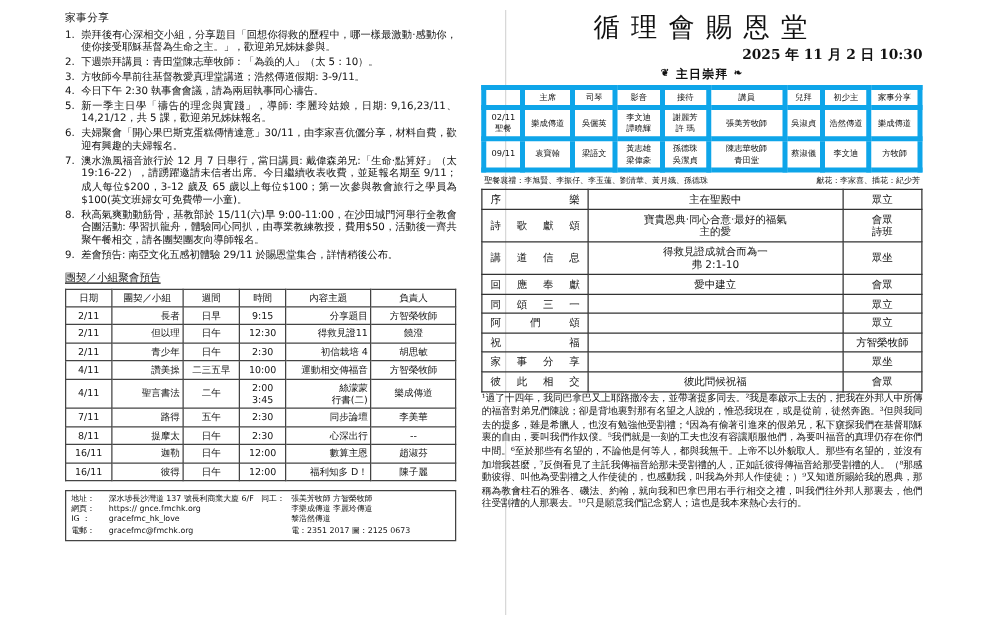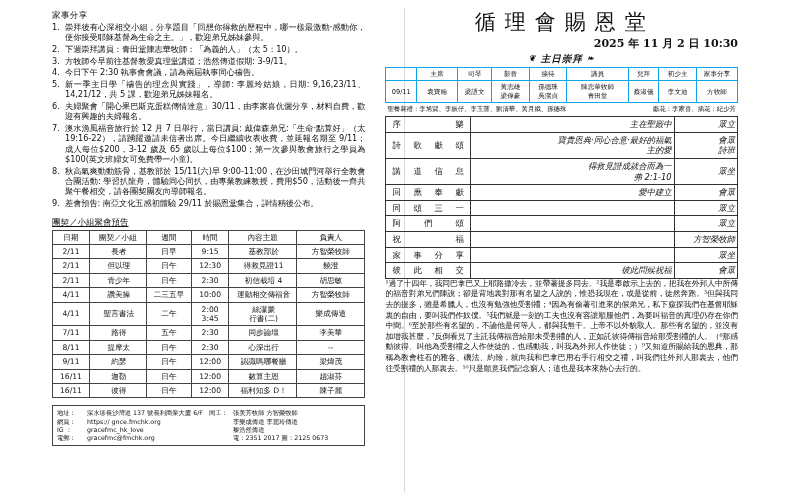--- a/index.html
+++ b/index.html
@@ -26,21 +26,21 @@
 
   .tbl-heading{font-size:8.5px;line-height:11px;margin:2px 0 2px 0;text-decoration:underline;display:inline-block;}
 
   table{border-collapse:collapse;}
   .sched{width:100%;table-layout:fixed;padding-left:36px;}
   .sched th,.sched td{
     border:1px solid #444;font-size:7.6px;line-height:9.4px;
     padding:2px 2px;text-align:center;vertical-align:middle;
   }
   .sched th{font-weight:normal;}
-  .sched td.l{text-align:center;padding-left:4px;margin-top:32px;}
+  .sched td.l{text-align:right;padding-left:4px;margin-top:32px;}
   .sched col.c1{width:13%;}
   .sched col.c2{width:20%;}
   .sched col.c3{width:16%;}
   .sched col.c4{width:13%;}
   .sched col.c5{width:24%;}
   .sched col.c6{width:24%;}
 
   .footer-box{
     margin-top:7px;border:1px solid #444;padding:3px 4px;display:flex;gap:6px;
   }
@@ -52,44 +52,44 @@
   .fr .frow{justify-content:flex-start;}
   .fr .frow .k{width:24px;flex:0 0 24px;}
 
   
   .ch-title{
     text-align:center;font-family:"DejaVu Serif","Liberation Serif",serif;
     font-weight:normal;font-size:21px;letter-spacing:9px;line-height:25px;
     margin:4px 0 2px 6px;
   }
   .ch-date{text-align:right;font-size:11px;line-height:14px;font-family:"DejaVu Serif","Liberation Serif",serif;font-weight:bold;margin-bottom:1px;}
-  .ch-sub{text-align:center;font-size:9.5px;line-height:12px;font-family:"DejaVu Serif","Liberation Serif",serif;font-weight:bold;margin-bottom:2px;letter-spacing:1px;font-style:italic;}
+  .ch-sub{text-align:center;font-size:9.5px;line-height:12px;font-family:"DejaVu Serif","Liberation Serif",serif;font-weight:bold;margin-bottom:2px;letter-spacing:1px;}
   .leaf{font-size:8px;vertical-align:1px;}
 
   .duty{width:100%;table-layout:fixed;}
   .duty th,.duty td{
-    border:1px solid #0ea5e9;font-size:6.6px;line-height:8.4px;
+    border:4px solid #0ea5e9;font-size:6.6px;line-height:8.4px;
     padding:2px 1px;text-align:center;vertical-align:middle;font-weight:normal;
   }
   .duty col.d1{width:9%;}
   .duty col.d2{width:12%;}
   .duty col.d3{width:10%;}
   .duty col.d4{width:11%;}
   .duty col.d5{width:11%;}
   .duty col.d6{width:18%;}
   .duty col.d7{width:9%;}
   .duty col.d8{width:11%;}
   .duty col.d9{width:12%;}
 
   .svc-note{font-size:6.4px;line-height:9px;display:flex;justify-content:space-between;padding:2px 2px 2px 2px;}
 
   .order{width:100%;table-layout:fixed;}
   .order td{border:1px solid #333;font-size:8.4px;line-height:10.6px;padding:2px 2px;vertical-align:middle;}
   .order td.item{text-align:justify;text-align-last:justify;padding-left:6px;padding-right:6px;letter-spacing:0;}
-  .order td.ctr{text-align:right;font-style:italic;}
+  .order td.ctr{text-align:center;}
   .order col.o1{width:24%;}
   .order col.o2{width:58%;}
   .order col.o3{width:18%;}
 
   .scr-title{font-size:7.6px;line-height:10px;margin:3px 0 1px 0;}
   .scr-body{
     font-family:"DejaVu Serif","Liberation Serif",serif;
     font-size:7.8px;line-height:10.6px;text-align:justify;letter-spacing:-.1px;
   }
 </style>
@@ -161,21 +161,21 @@
             <th>內容主題</th>
             <th>負責人</th>
           </tr>
         </thead>
       <tbody id="sched-body">
           <tr>
             <td>2/11</td>
             <td class="l">長者</td>
             <td>日早</td>
             <td>9:15</td>
-            <td class="l">基教部於</td>
+            <td class="l">分享題目</td>
             <td>方智榮牧師</td>
           </tr>
           <tr>
             <td>2/11</td>
             <td class="l">但以理</td>
             <td>日午</td>
             <td>12:30</td>
             <td class="l">得救見證11</td>
             <td>饒澄</td>
           </tr>
@@ -211,28 +211,20 @@
             <td class="l">同步論壇</td>
             <td>李美華</td>
           </tr>
           <tr>
             <td>8/11</td>
             <td class="l">提摩太</td>
             <td>日午</td>
             <td>2:30</td>
             <td class="l">心深出行</td>
             <td>--</td>
-          </tr>
-          <tr>
-            <td>9/11</td>
-            <td class="l">約瑟</td>
-            <td>日午</td>
-            <td>12:00</td>
-            <td class="l">認識嗎哪餐廳</td>
-            <td>梁煒茂</td>
           </tr>
           <tr>
             <td>16/11</td>
             <td class="l">迦勒</td>
             <td>日午</td>
             <td>12:00</td>
             <td class="l">數算主恩</td>
             <td>趙淑芬</td>
           </tr>
           <tr>
@@ -318,20 +310,31 @@
             <th>影音</th>
             <th>接待</th>
             <th>講員</th>
             <th>兒拜</th>
             <th>初少主</th>
             <th>家事分享</th>
           </tr>
         </thead>
       <tbody id="duty-body">
           <tr>
+            <td>02/11<br>聖餐</td>
+            <td>樂成傳道</td>
+            <td>吳儷英</td>
+            <td>李文迪<br>譚曉輝</td>
+            <td>謝麗芳<br>許  瑪</td>
+            <td>張美芳牧師</td>
+            <td>吳淑貞</td>
+            <td>浩然傳道</td>
+            <td>樂成傳道</td>
+          </tr>
+          <tr>
             <td>09/11</td>
             <td>袁寶翰</td>
             <td>梁語文</td>
             <td>黃志雄<br>梁偉豪</td>
             <td>孫德珠<br>吳潔貞</td>
             <td>陳志華牧師<br>青田堂</td>
             <td>蔡淑儀</td>
             <td>李文迪</td>
             <td>方牧師</td>
           </tr>

